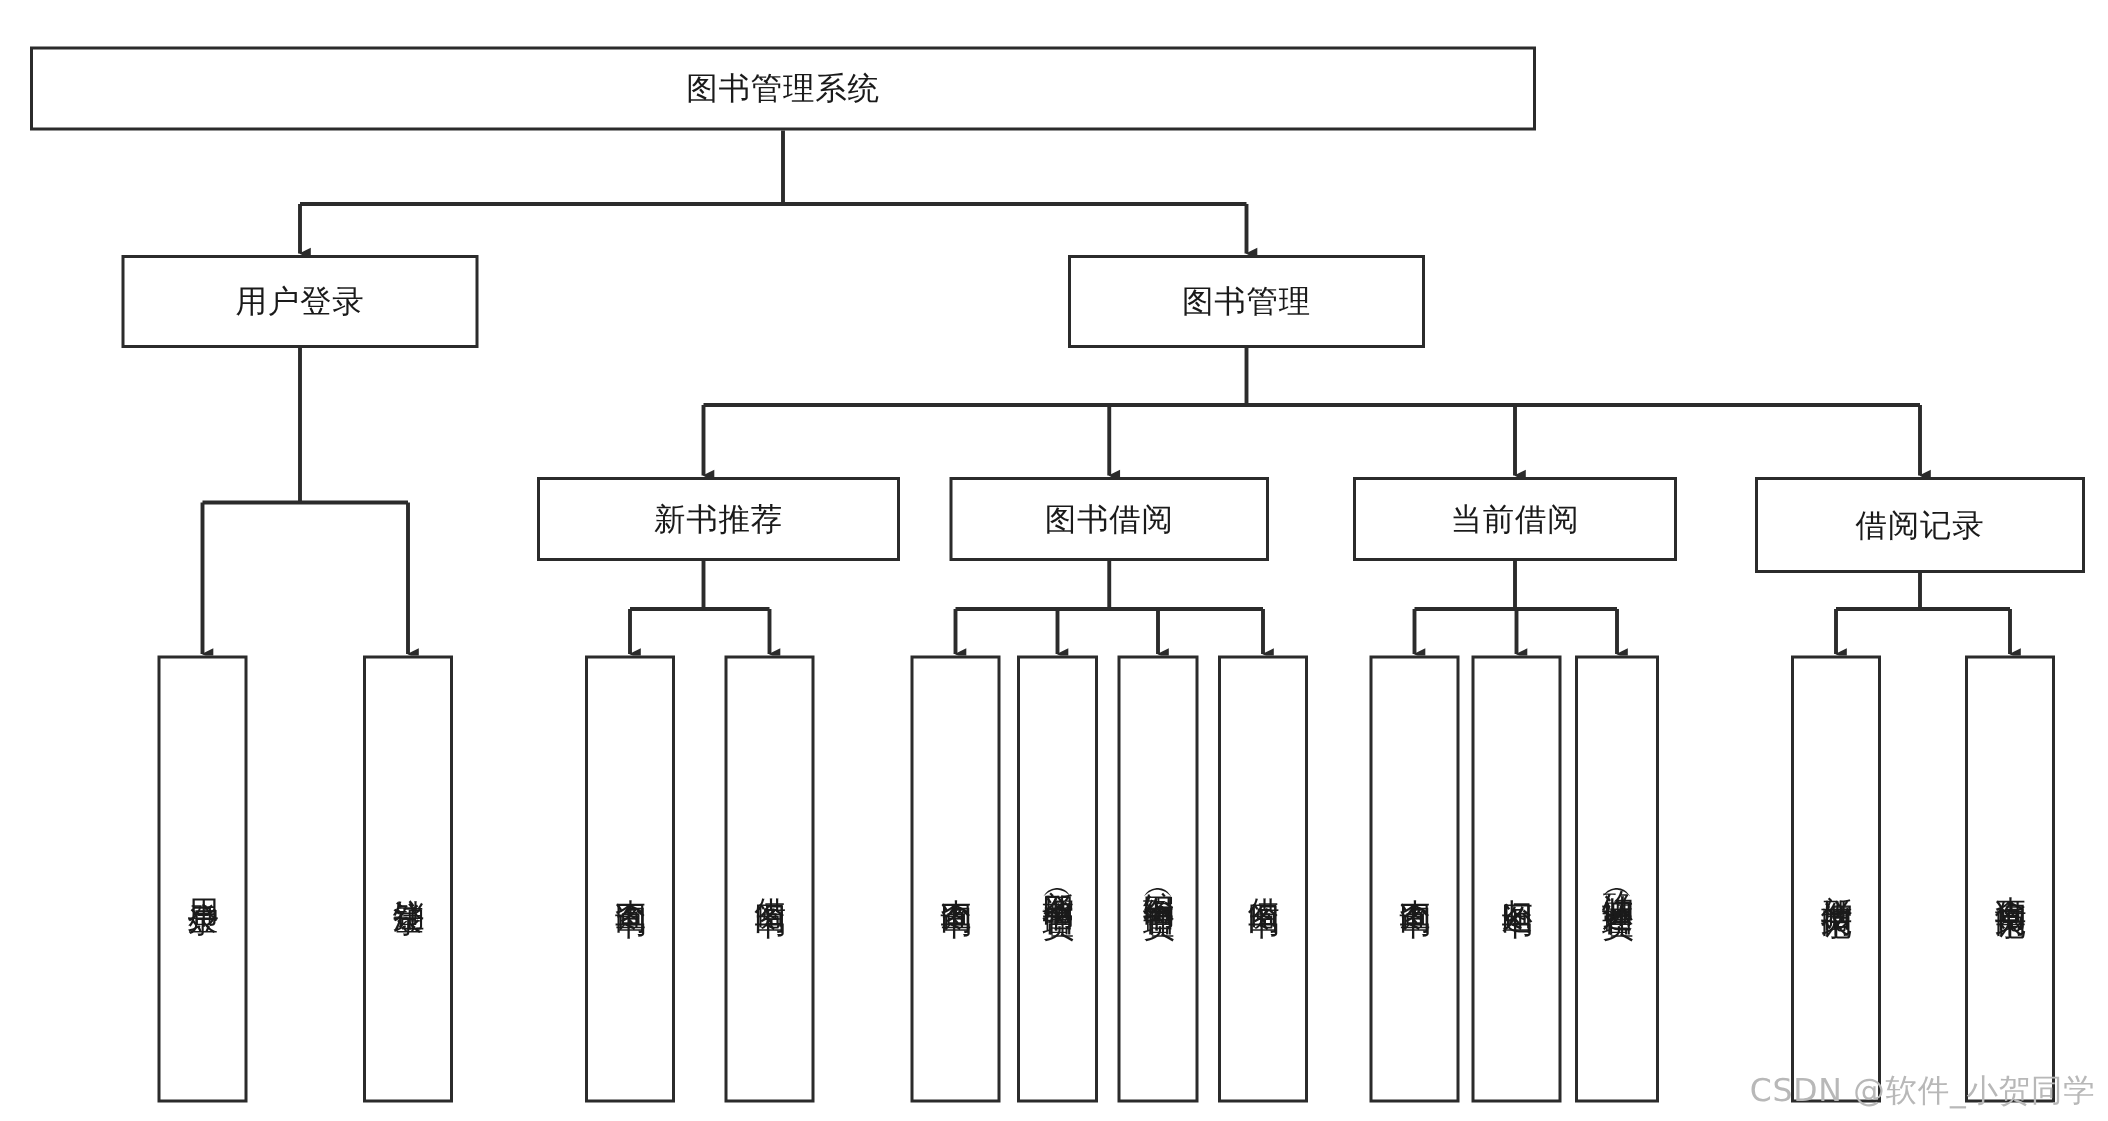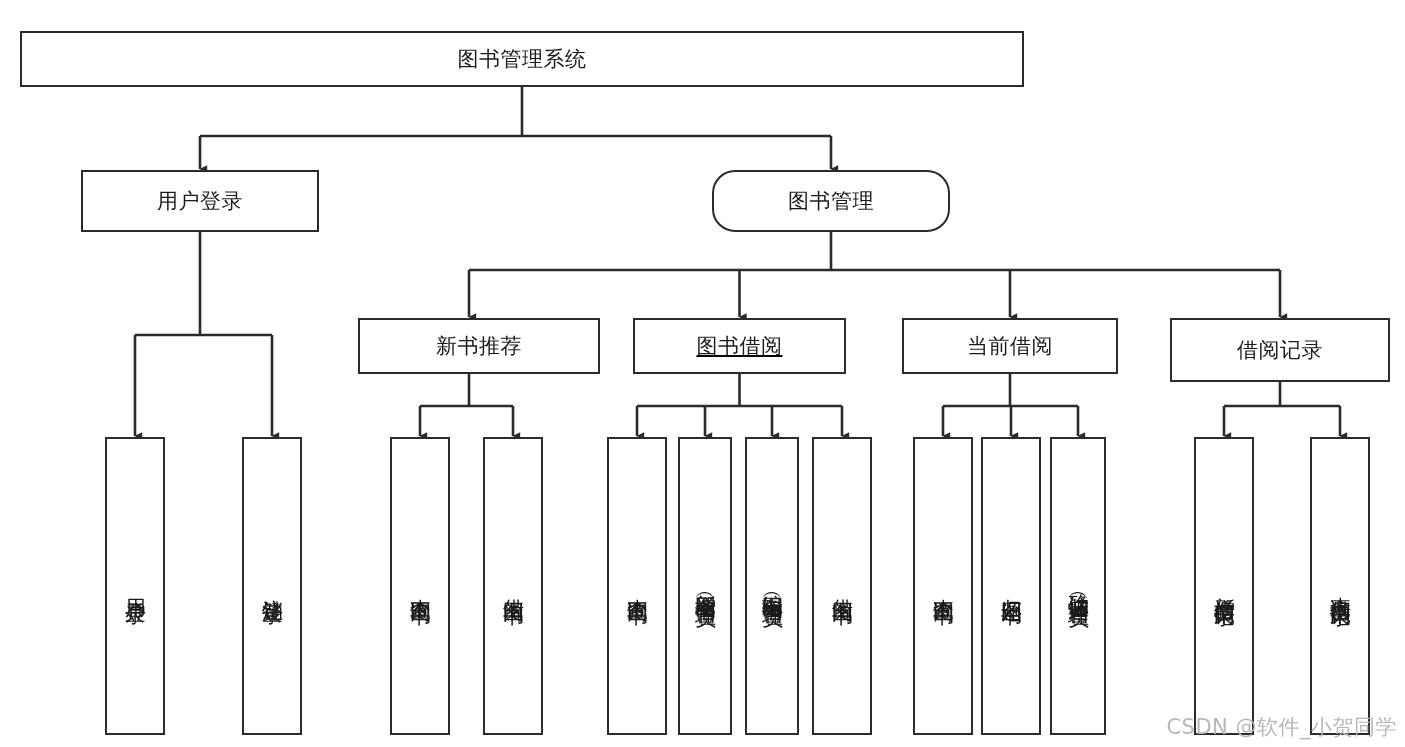--- a/index.html
+++ b/index.html
@@ -114,27 +114,27 @@
         <path d="M1340,406 L1340,436" marker-end="url(#arrowhead)"></path>
       </g>
   </svg>
   <div id="node-layer">
       <div class="node horizontal" style="left: 20px; top: 12px; width: 1004px; height: 56px; margin-top: 19px;">
         <span class="label">图书管理系统</span>
       </div>
       <div class="node horizontal" style="left: 81px; top: 170px; width: 238px; height: 62px;">
         <span class="label">用户登录</span>
       </div>
-      <div class="node horizontal" style="left: 712px; top: 170px; width: 238px; height: 62px; border-radius: 23px;">
+      <div class="node horizontal" style="left: 712px; top: 170px; width: 238px; height: 62px;">
         <span class="label">图书管理</span>
       </div>
       <div class="node horizontal" style="left: 358px; top: 318px; width: 242px; height: 56px;">
         <span class="label">新书推荐</span>
       </div>
-      <div class="node horizontal" style="left: 633px; top: 318px; width: 213px; height: 56px; text-decoration: underline;">
+      <div class="node horizontal" style="left: 633px; top: 318px; width: 213px; height: 56px;">
         <span class="label">图书借阅</span>
       </div>
       <div class="node horizontal" style="left: 902px; top: 318px; width: 216px; height: 56px; justify-content: center;">
         <span class="label">当前借阅</span>
       </div>
       <div class="node horizontal" style="left: 1170px; top: 318px; width: 220px; height: 64px;">
         <span class="label">借阅记录</span>
       </div>
       <div class="node vertical" style="left: 105px; top: 437px; width: 60px; height: 298px;">
         <span class="label">用户登录</span>

